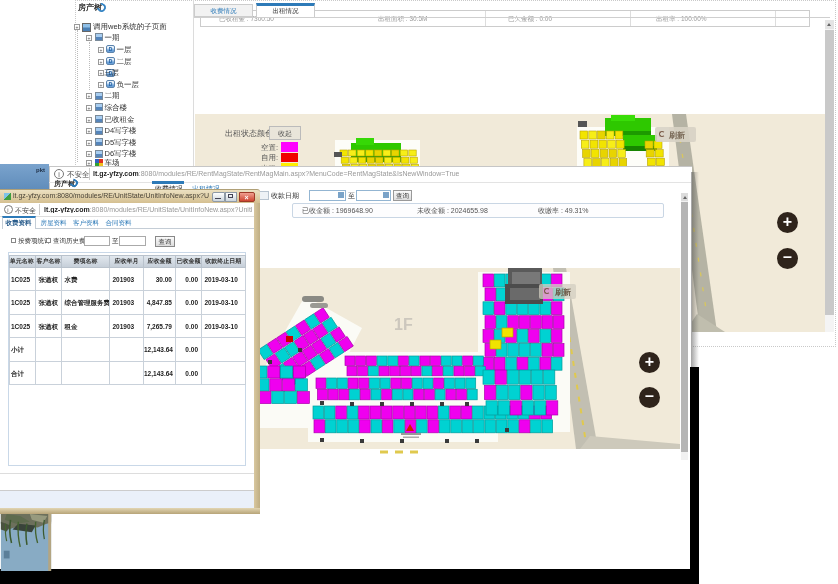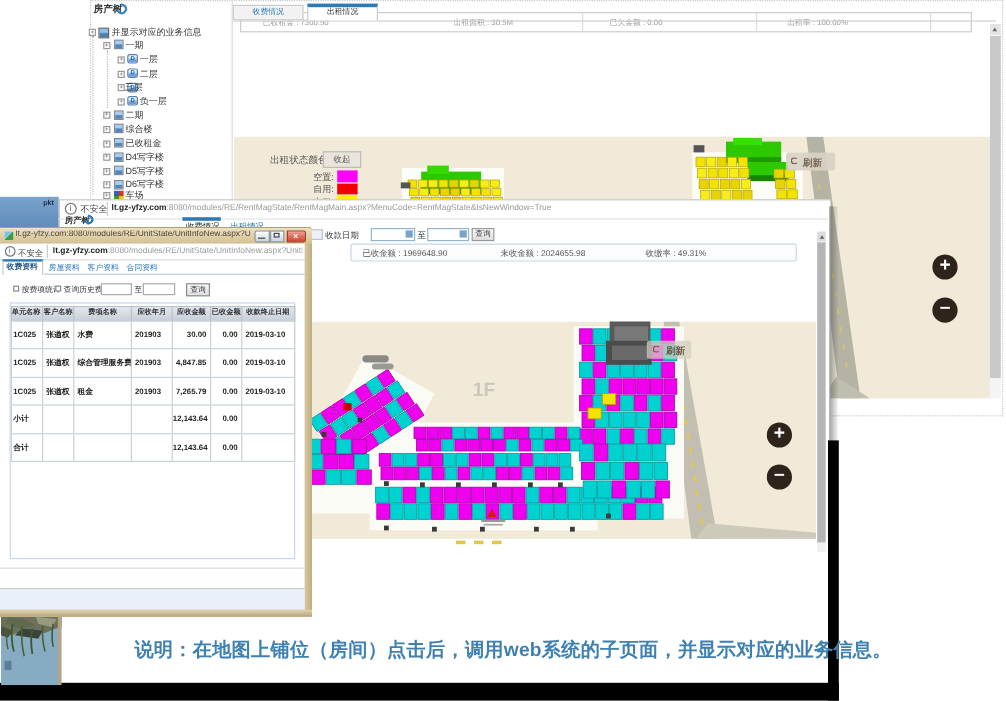--- a/index.html
+++ b/index.html
@@ -5,21 +5,21 @@
 .a{position:absolute;box-sizing:border-box}
 </style></head><body>
 <div id="page">
 <div class="a" style="left:75px;top:0;width:761px;height:347px;border:1px dotted #c9c9c9;background:#fff"></div>
 <div class="a" style="left:78px;top:2px;font-size:8px;font-weight:bold;color:#333">房产树</div>
 <div class="a" style="left:97px;top:3px;width:9px;height:9px;border-radius:5px;border:2px solid #3584c4;border-left-color:transparent;transform:rotate(35deg)"></div>
 <div class="a" style="left:77px;top:30px;width:1px;height:132px;border-left:1px dotted #bbb"></div>
 <div class="a" style="left:89px;top:42px;width:1px;height:48px;border-left:1px dotted #bbb"></div>
 <div class="a" style="left:74px;top:24.0px;width:6px;height:6px;border:1px solid #999;background:#fff;font-size:5px;line-height:4px;text-align:center;color:#555">+</div>
 <div class="a" style="left:82px;top:22.5px;width:9px;height:9px;background:linear-gradient(180deg,#8fc0e8 40%,#4a7fb4 60%);border:1px solid #666"></div>
-<div class="a" style="left:93px;top:22.0px;font-size:7.5px;color:#333;white-space:nowrap">并显示对应的业务信息</div>
+<div class="a" style="left:93px;top:22.0px;font-size:7.5px;color:#333;white-space:nowrap">调用web系统的子页面</div>
 <div class="a" style="left:86px;top:34.5px;width:6px;height:6px;border:1px solid #999;background:#fff;font-size:5px;line-height:4px;text-align:center;color:#555">+</div>
 <div class="a" style="left:94.5px;top:33px;width:8px;height:8px;background:linear-gradient(180deg,#a8cdf0 45%,#5585bb 55%);border:1px solid #7a8a99"></div>
 <div class="a" style="left:104.5px;top:32.5px;font-size:7.5px;color:#333;white-space:nowrap">一期</div>
 <div class="a" style="left:98px;top:46.5px;width:6px;height:6px;border:1px solid #999;background:#fff;font-size:5px;line-height:4px;text-align:center;color:#555">+</div>
 <div class="a" style="left:106px;top:45px;width:9px;height:8px;background:linear-gradient(180deg,#e8f2fb 30%,#6aa0d8 70%);border:1px solid #5b83ad;border-radius:2px;font-size:5px;color:#1d5da0;line-height:7px;text-align:center;font-weight:bold">D</div>
 <div class="a" style="left:116.5px;top:44.5px;font-size:7.5px;color:#333;white-space:nowrap">一层</div>
 <div class="a" style="left:98px;top:58.5px;width:6px;height:6px;border:1px solid #999;background:#fff;font-size:5px;line-height:4px;text-align:center;color:#555">+</div>
 <div class="a" style="left:106px;top:57px;width:9px;height:8px;background:linear-gradient(180deg,#e8f2fb 30%,#6aa0d8 70%);border:1px solid #5b83ad;border-radius:2px;font-size:5px;color:#1d5da0;line-height:7px;text-align:center;font-weight:bold">D</div>
 <div class="a" style="left:116.5px;top:56.5px;font-size:7.5px;color:#333;white-space:nowrap">二层</div>
 <div class="a" style="left:98px;top:70.0px;width:6px;height:6px;border:1px solid #999;background:#fff;font-size:5px;line-height:4px;text-align:center;color:#555">+</div>
@@ -531,13 +531,12 @@
 <div class="a" style="left:62px;top:361.6px;width:48px;height:23.399999999999977px;border-right:1px solid #c9d1da;border-bottom:1px solid #c9d1da;font-size:6.5px;font-weight:bold;color:#222;line-height:23.399999999999977px;text-align:left;padding-left:2.5px;white-space:nowrap;overflow:hidden"></div>
 <div class="a" style="left:110px;top:361.6px;width:34px;height:23.399999999999977px;border-right:1px solid #c9d1da;border-bottom:1px solid #c9d1da;font-size:6.5px;font-weight:bold;color:#222;line-height:23.399999999999977px;text-align:left;padding-left:2.5px;white-space:nowrap;overflow:hidden"></div>
 <div class="a" style="left:144px;top:361.6px;width:32px;height:23.399999999999977px;border-right:1px solid #c9d1da;border-bottom:1px solid #c9d1da;font-size:6.5px;font-weight:bold;color:#222;line-height:23.399999999999977px;text-align:right;padding-right:3px;white-space:nowrap;overflow:hidden">12,143.64</div>
 <div class="a" style="left:176px;top:361.6px;width:26px;height:23.399999999999977px;border-right:1px solid #c9d1da;border-bottom:1px solid #c9d1da;font-size:6.5px;font-weight:bold;color:#222;line-height:23.399999999999977px;text-align:right;padding-right:3px;white-space:nowrap;overflow:hidden">0.00</div>
 <div class="a" style="left:202px;top:361.6px;width:43.5px;height:23.399999999999977px;border-right:1px solid #c9d1da;border-bottom:1px solid #c9d1da;font-size:6.5px;font-weight:bold;color:#222;line-height:23.399999999999977px;text-align:left;padding-left:2.5px;white-space:nowrap;overflow:hidden"></div>
 <div class="a" style="left:8.5px;top:361.6px;width:1px;height:23.399999999999977px;background:#c9d1da"></div>
 <div class="a" style="left:0;top:472.5px;width:254px;height:1px;background:#ddd"></div>
 <div class="a" style="left:0;top:490px;width:254px;height:18px;background:#eaf0f9;border-top:1px solid #ccc"></div>
 <div class="a" style="left:0;top:508px;width:260px;height:6px;background:linear-gradient(#e2d5b2,#b7a478)"></div>
 <div class="a" style="left:254px;top:203px;width:6px;height:305px;background:linear-gradient(90deg,#d8c79f,#bfae83)"></div>
-<div class="a" style="left:112px;top:532px;font-size:16px;font-weight:bold;color:#3e81b0;letter-spacing:0.2px;white-space:nowrap">说明：在地图上铺位（房间）点击后，调用web系统的子页面，并显示对应的业务信息。</div>
 </div>
 </body></html>

